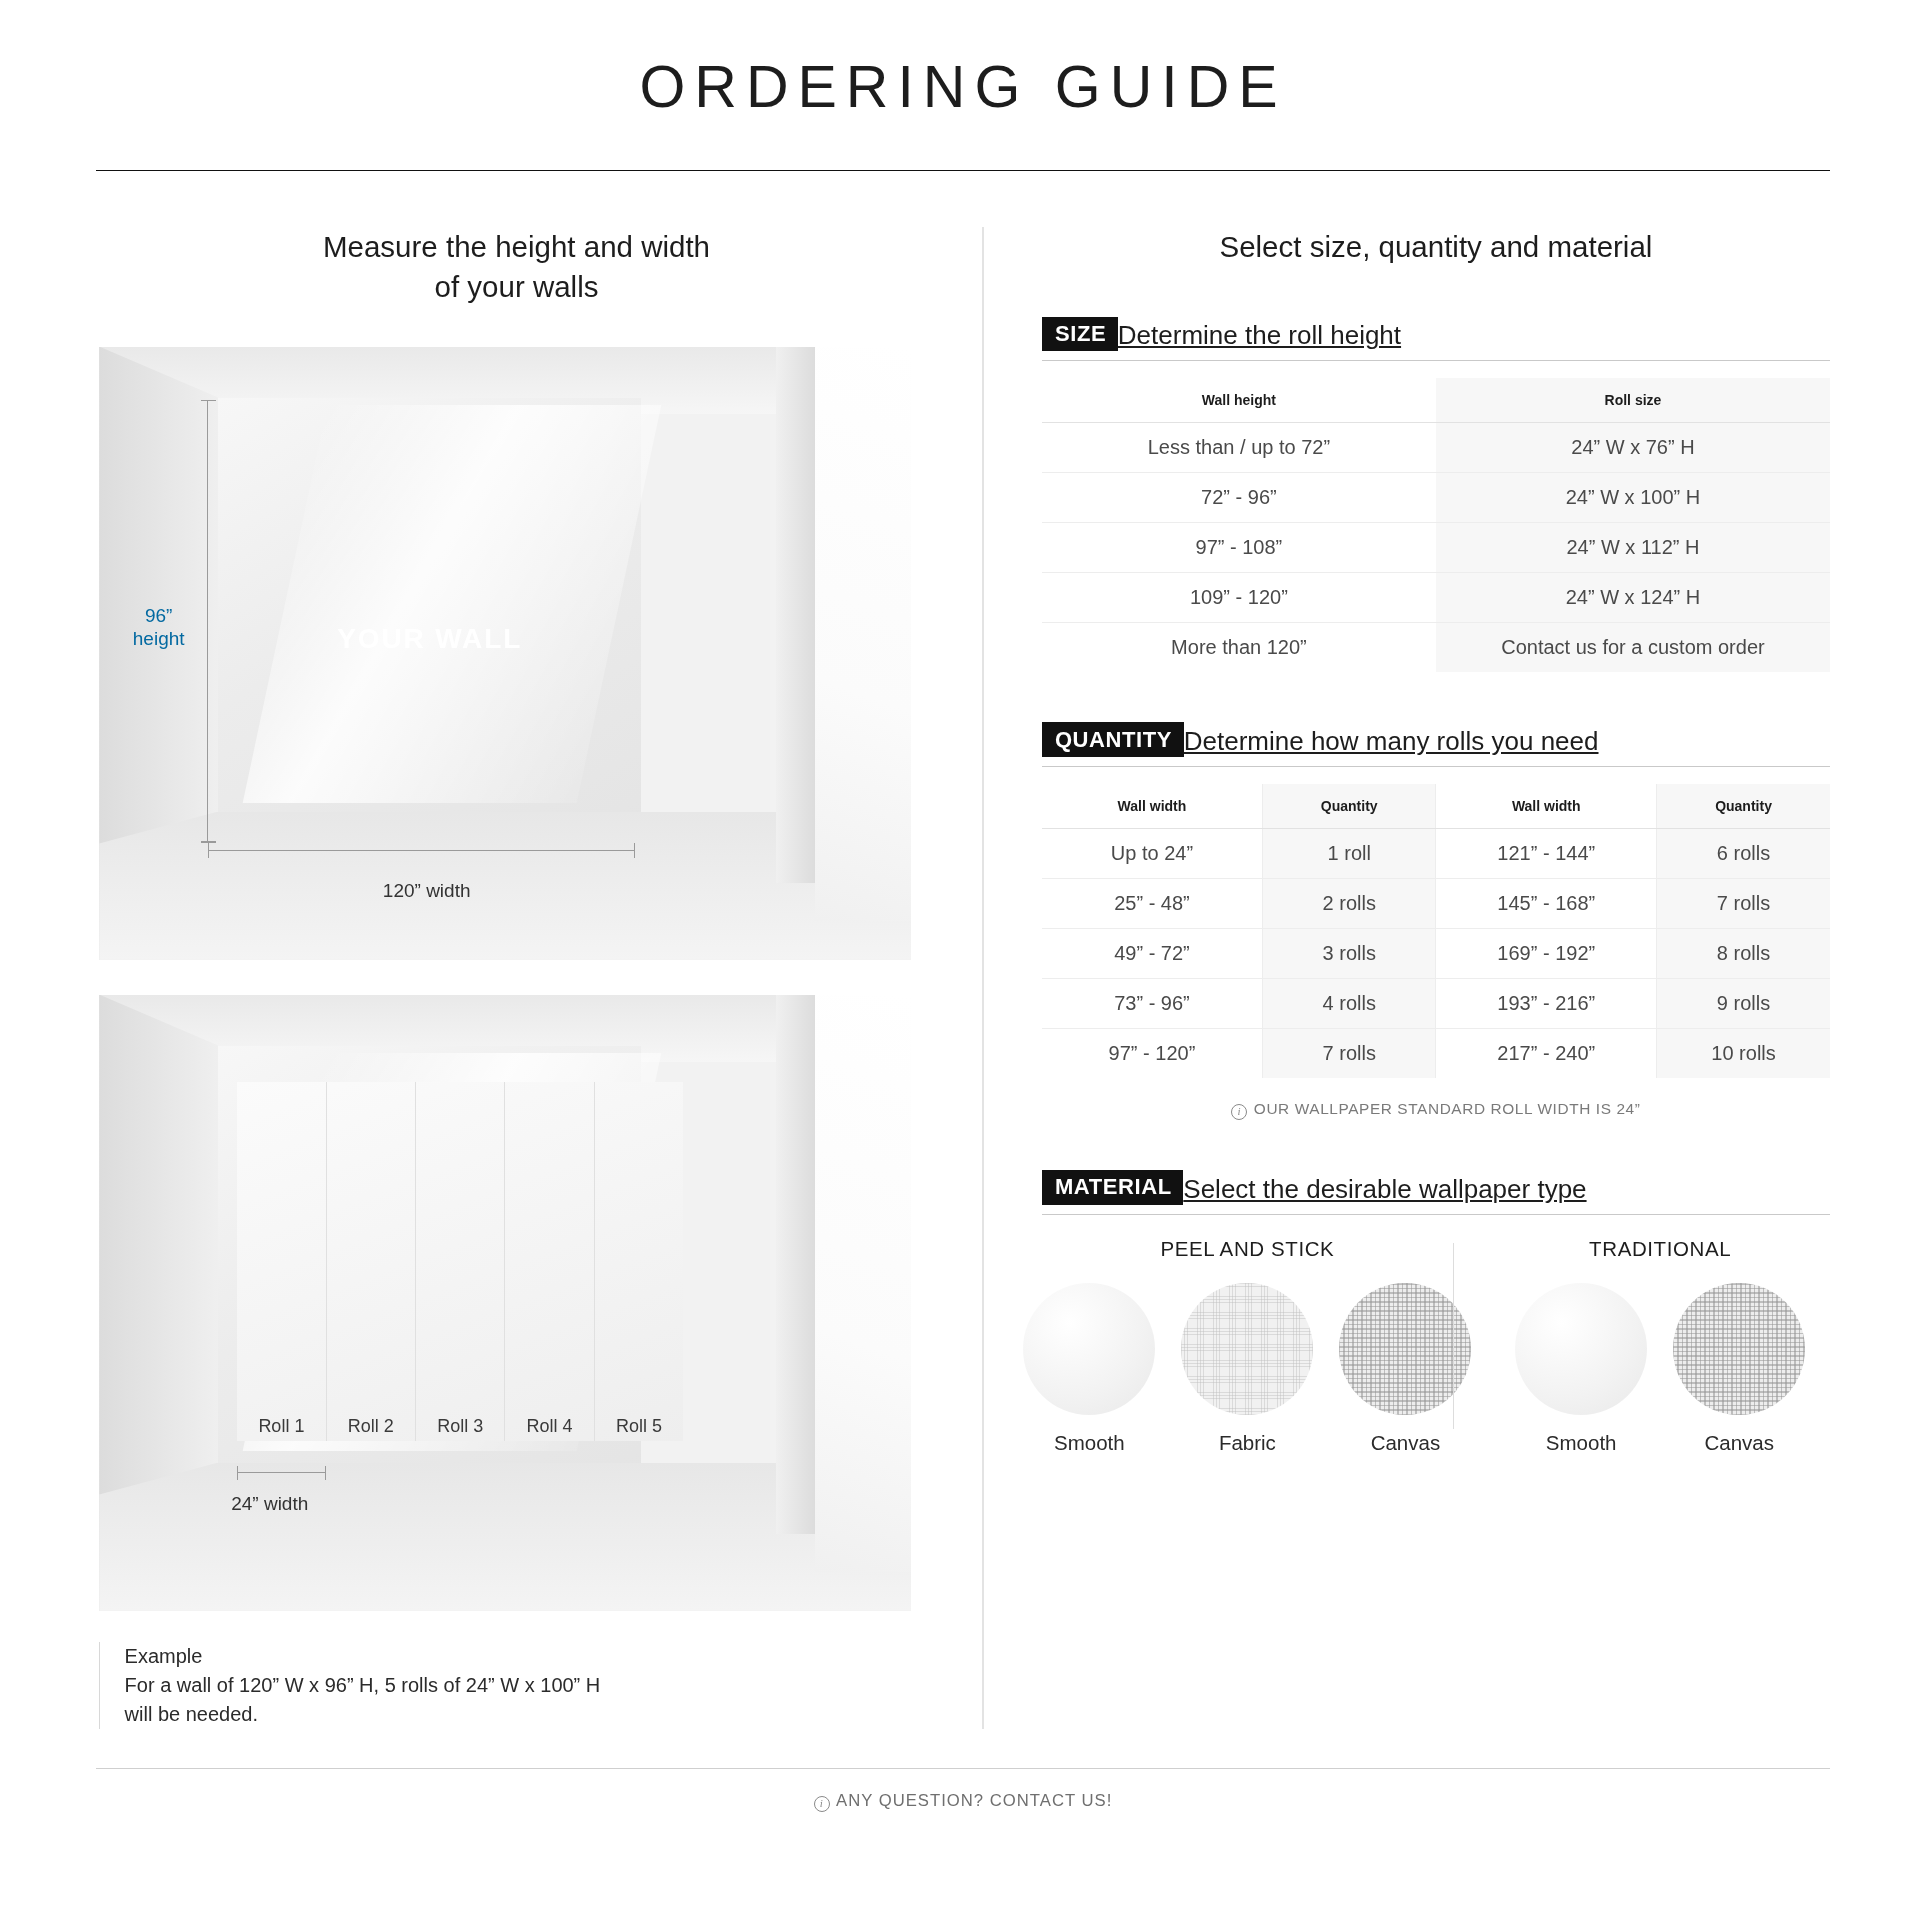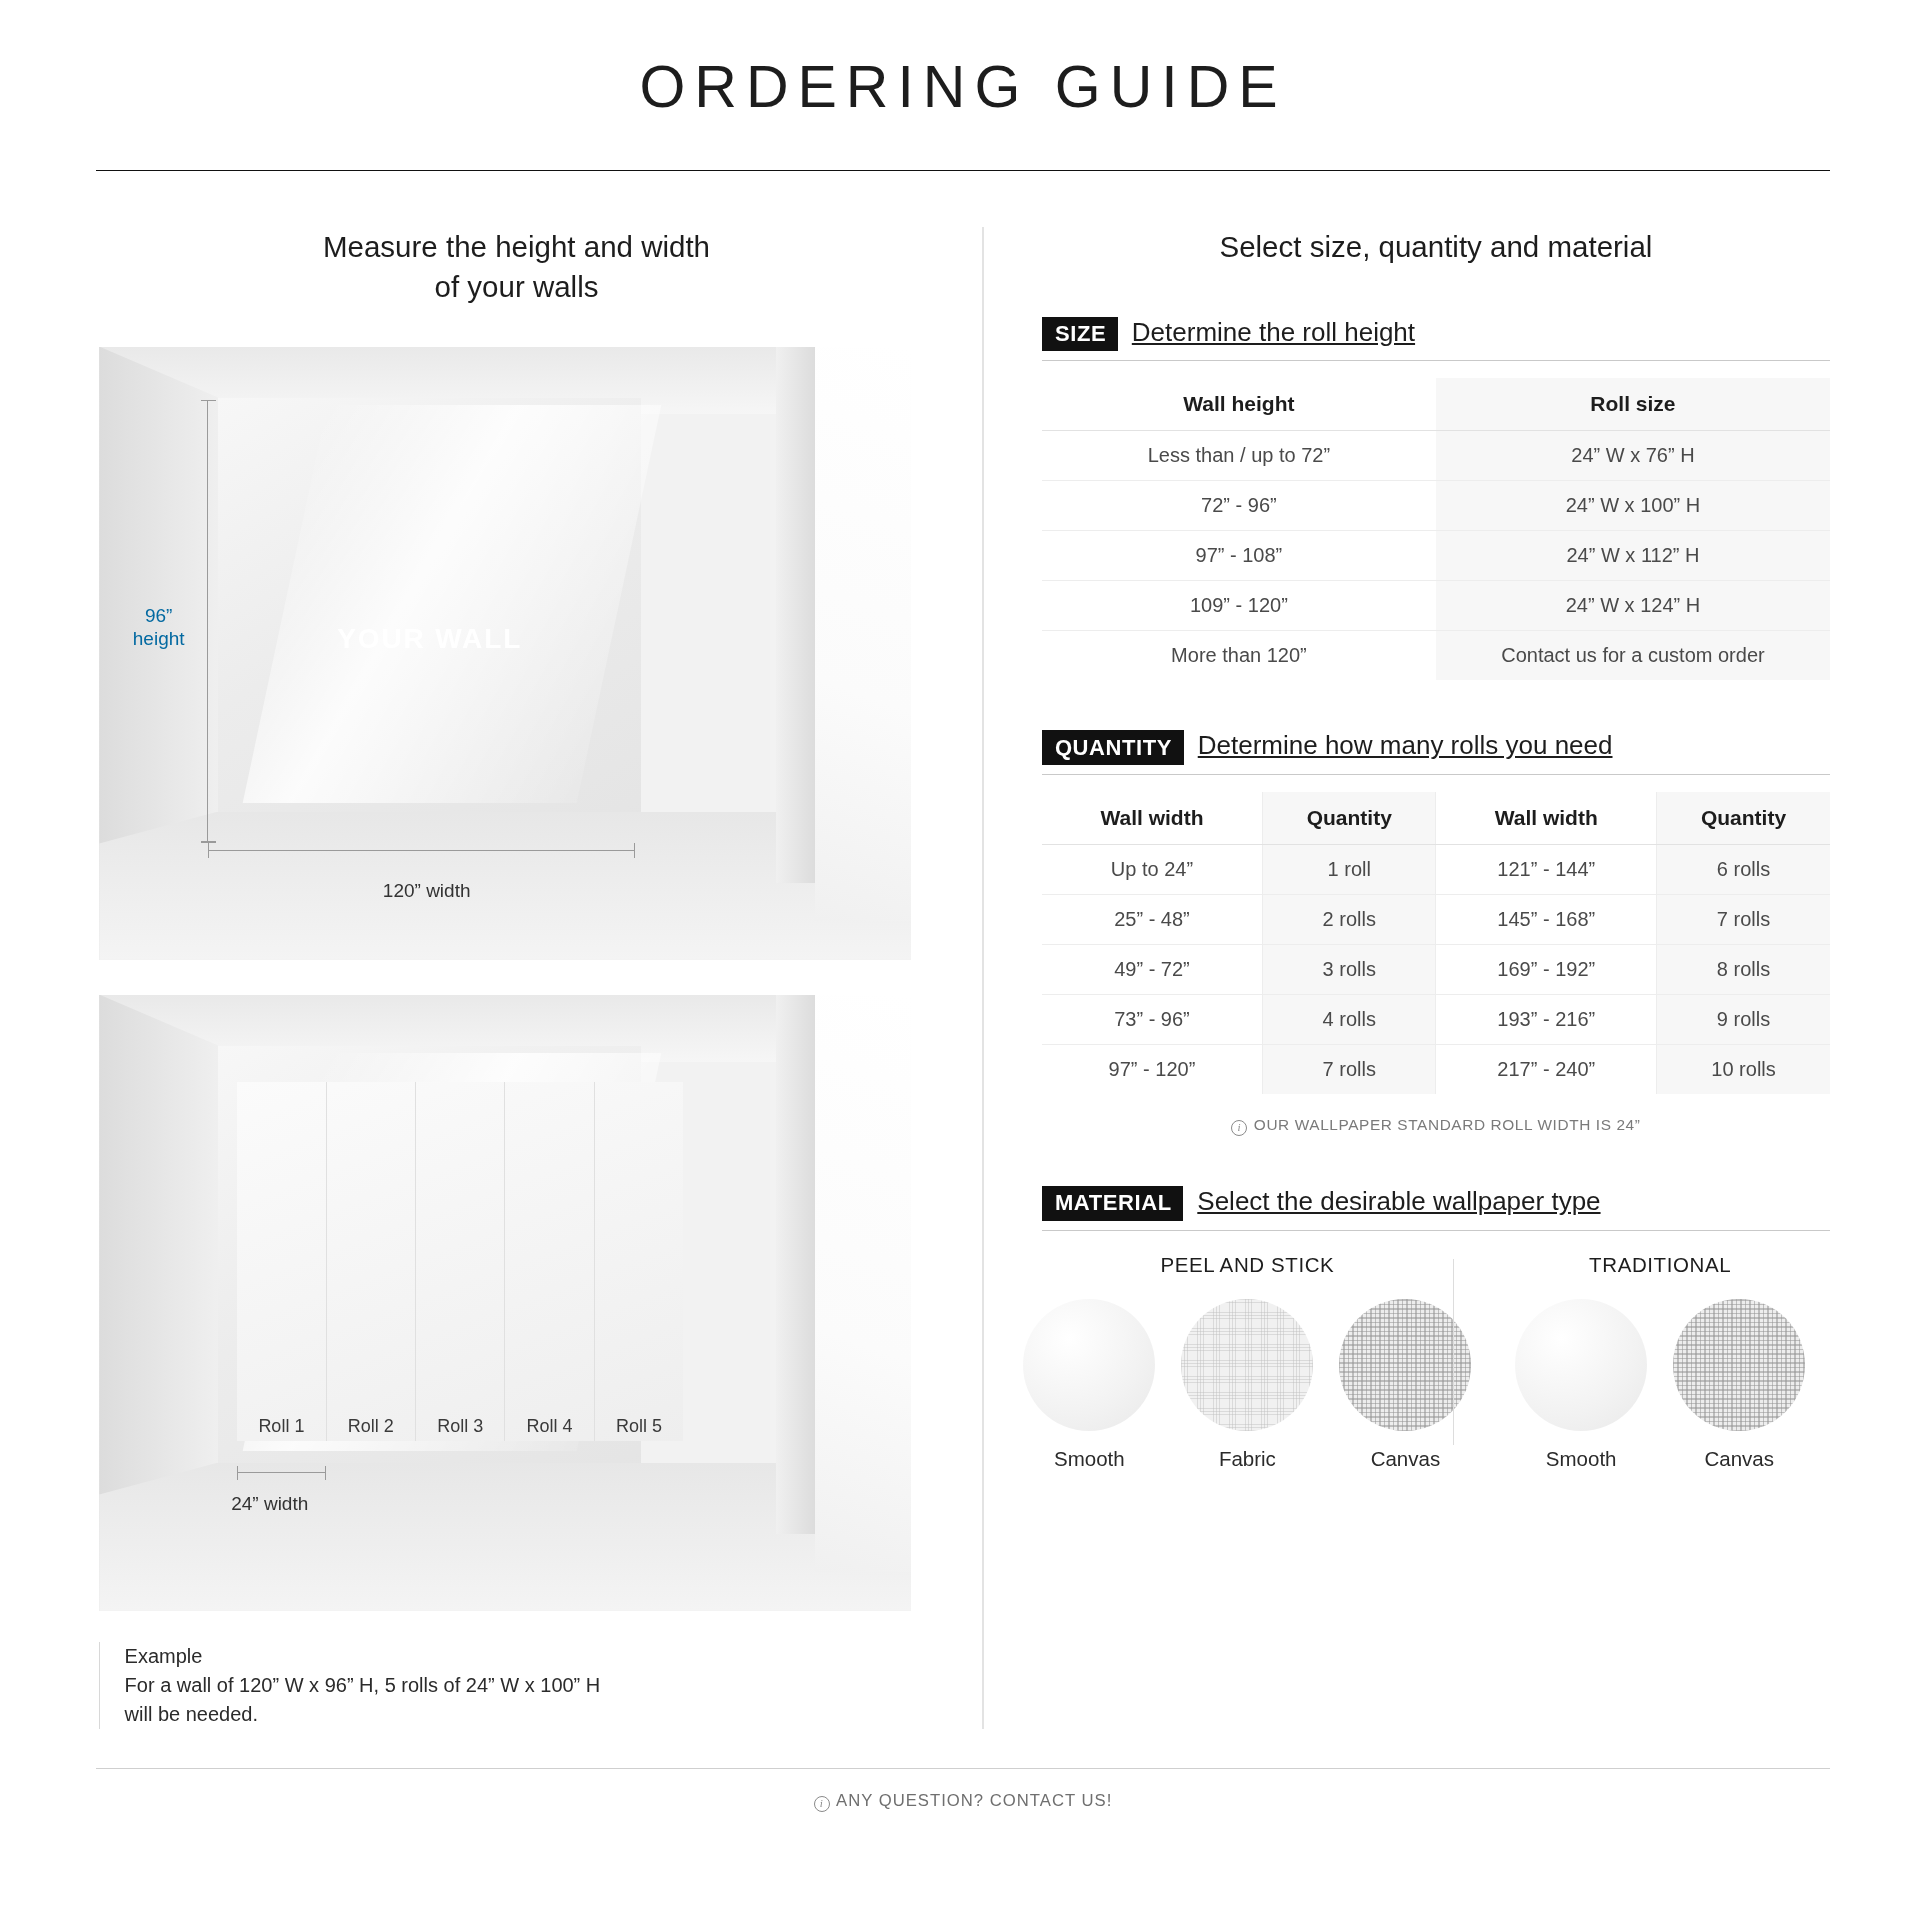--- a/index.html
+++ b/index.html
@@ -220,22 +220,21 @@
     border-left: 1.9px solid #d8d8d8;
     font-size: 20px;
     line-height: 1.45;
     color: #2b2b2b;
   }
 
   
   .section { margin-top: 50px; }
   .section-head {
     display: flex;
-    align-items: flex-start;
-    gap: 14px;
+    align-items: flex-end;
     position: relative;
   }
   .tag {
     background: #111111;
     color: #ffffff;
     font-size: 22px;
     font-weight: bold;
     letter-spacing: 0.6px;
     padding: 6.4px 11.6px 6.4px 13px;
     line-height: 1;
@@ -249,21 +248,21 @@
     border-top: 1.3px solid #c9c9c9;
     margin-top: 9px;
   }
 
   table.t {
     width: 100%;
     border-collapse: collapse;
     margin-top: 16.7px;
   }
   table.t th {
-    font-size: 21px;
+    font-size: 14px;
     font-weight: bold;
     color: #1d1d1d;
     padding: 14px 6.4px;
     border-bottom: 0.6px solid #e2e2e2;
     text-align: center;
   }
   table.t td {
     font-size: 20px;
     color: #4a4a4a;
     padding: 13px 6.4px;

